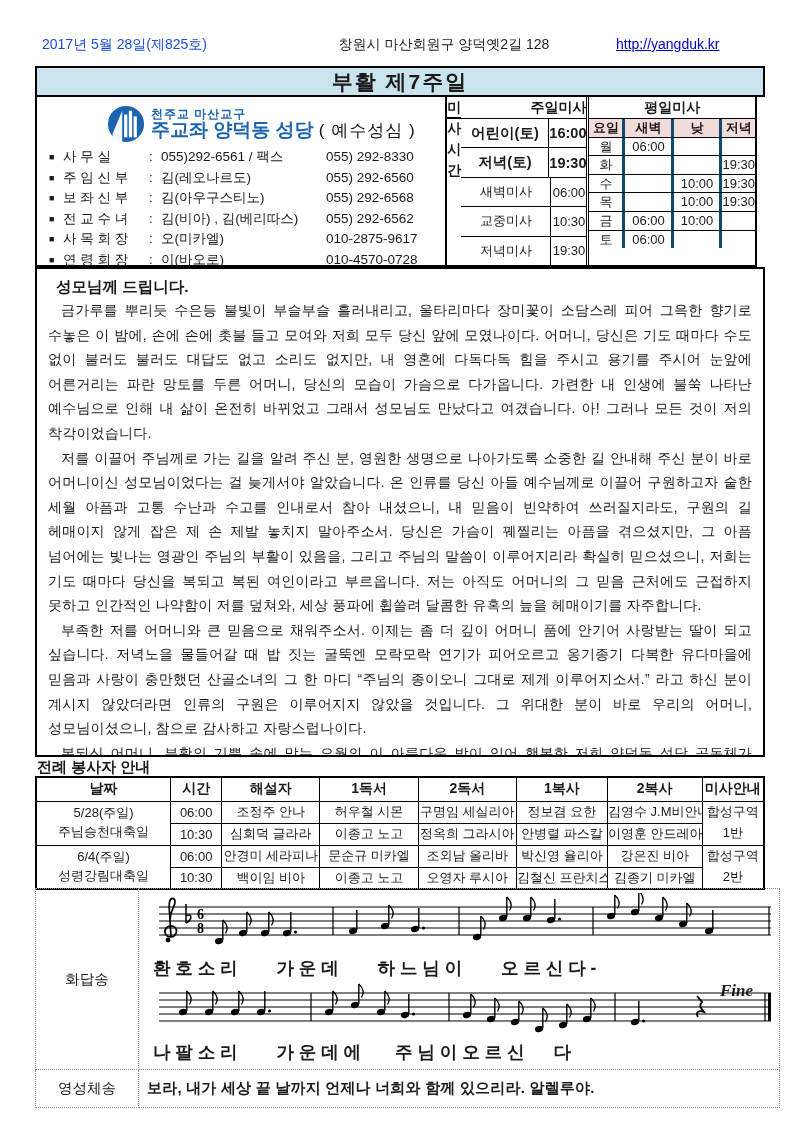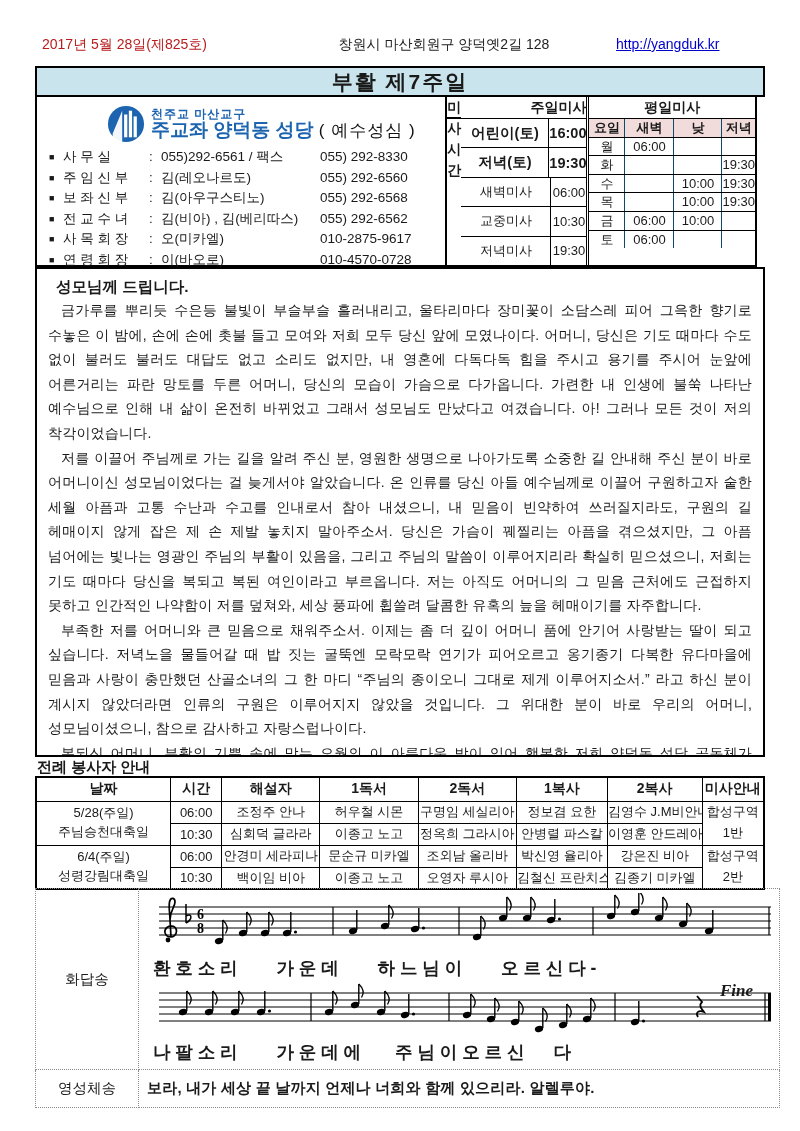--- a/index.html
+++ b/index.html
@@ -1,32 +1,32 @@
 <!DOCTYPE html>
 <html><head>
 <meta charset="utf-8">
 <style>
   * { margin:0; padding:0; box-sizing:border-box; }
   body { background:#fff; font-family:"Liberation Sans","DejaVu Sans",sans-serif; color:#1a1a1a; }
   .page { position:relative; width:800px; height:1131px; background:#fff; overflow:hidden; }
 
   
   .tophdr { position:absolute; left:42px; top:36px; width:724px; display:flex; align-items:baseline; }
-  .tophdr .date { font-size:14px; color:#b91c1c; width:230px; }
+  .tophdr .date { font-size:14px; color:#1d4ed8; width:230px; }
   .tophdr .addr { font-size:14px; color:#222; flex:1; text-align:center; }
   .tophdr .url  { font-size:14px; color:#0000cc; text-decoration:underline; width:150px; text-align:left; }
 
   
   .titlebar { position:absolute; left:35px; top:66px; width:730px; height:31px;
     background:#c9e4ec; border:2px solid #000; text-align:center; font-size:21px;
     font-weight:bold; line-height:27px; letter-spacing:2px; }
 
   
   .inforow { position:absolute; left:35px; top:97px; width:730px; height:170px; display:flex; }
-  .contactbox { width:412px; height:170px; border:2px solid #000; border-top:none; padding:6px 17px 4px 12px; }
+  .contactbox { width:412px; height:170px; border:2px solid #000; border-top:none; padding:6px 11px 4px 12px; }
   .logoline { display:flex; align-items:center; margin:2px 0 4px 58px; }
   .logoicon { width:38px; height:38px; flex:0 0 38px; }
   .logotext { margin-left:6px; line-height:1.05; white-space:nowrap; }
   .logotext .l1 { font-size:12px; font-weight:bold; color:#1c64b0; letter-spacing:1px; }
   .logotext .l2 { font-size:19px; font-weight:bold; color:#1c64b0; }
   .logotext .l2 .ded { font-size:17px; font-weight:normal; color:#111; letter-spacing:1px; }
   .crow { display:flex; font-size:13.5px; line-height:20.5px; white-space:nowrap; }
   .crow .bullet { width:14px; font-size:9px; line-height:20.5px; }
   .crow .clabel { width:86px; }
   .crow .colon { width:12px; }
@@ -40,21 +40,21 @@
   .sun-tbl { width:128px; border-right:3px double #000; display:flex; flex-direction:column; }
   .sun-hdr { height:22px; line-height:21px; font-weight:bold; font-size:14px; text-align:right; border-bottom:1px solid #000; }
   .sun-row { flex:1; display:flex; border-bottom:1px solid #000; }
   .sun-row:last-child { border-bottom:none; }
   .sun-row .sn { width:90px; border-right:1px solid #000; text-align:center; display:flex; align-items:center; justify-content:center; }
   .sun-row .st { flex:1; text-align:left; display:flex; align-items:center; justify-content:center; }
   .sun-row.b { font-weight:bold; font-size:14.5px; }
   .wk-tbl { flex:1; display:flex; flex-direction:column; }
   .wk-hdr { height:22px; line-height:21px; font-weight:bold; font-size:14px; text-align:center; border-bottom:1px solid #000; }
   .wk-colrow { display:flex; background:#f2dcdb; font-weight:bold; border-bottom:1px solid #000; }
-  .wk-colrow div, .wk-row div { height:17.6px; line-height:17px; text-align:center; border-right:1px solid #0c4a6e; }
+  .wk-colrow div, .wk-row div { height:17.6px; line-height:17px; text-align:center; border-right:3px solid #0c4a6e; }
   .wk-colrow div:last-child, .wk-row div:last-child { border-right:none; }
   .wk-row { display:flex; border-bottom:1px solid #000; }
   .wk-row:last-child { border-bottom:none; }
   .wc1 { width:36px; } .wc2 { width:49px; } .wc3 { width:48px; } .wc4 { flex:1; }
 
   
   .letterbox { position:absolute; left:35px; top:267px; width:730px; height:490px;
     border:2px solid #000; padding:7px 11px 0 11px; overflow:hidden; }
   .letter-title { font-size:15.5px; font-weight:bold; line-height:22px; text-indent:8px; }
   .letterbox p { font-size:14px; line-height:24.6px; text-align:justify; text-indent:13px;

